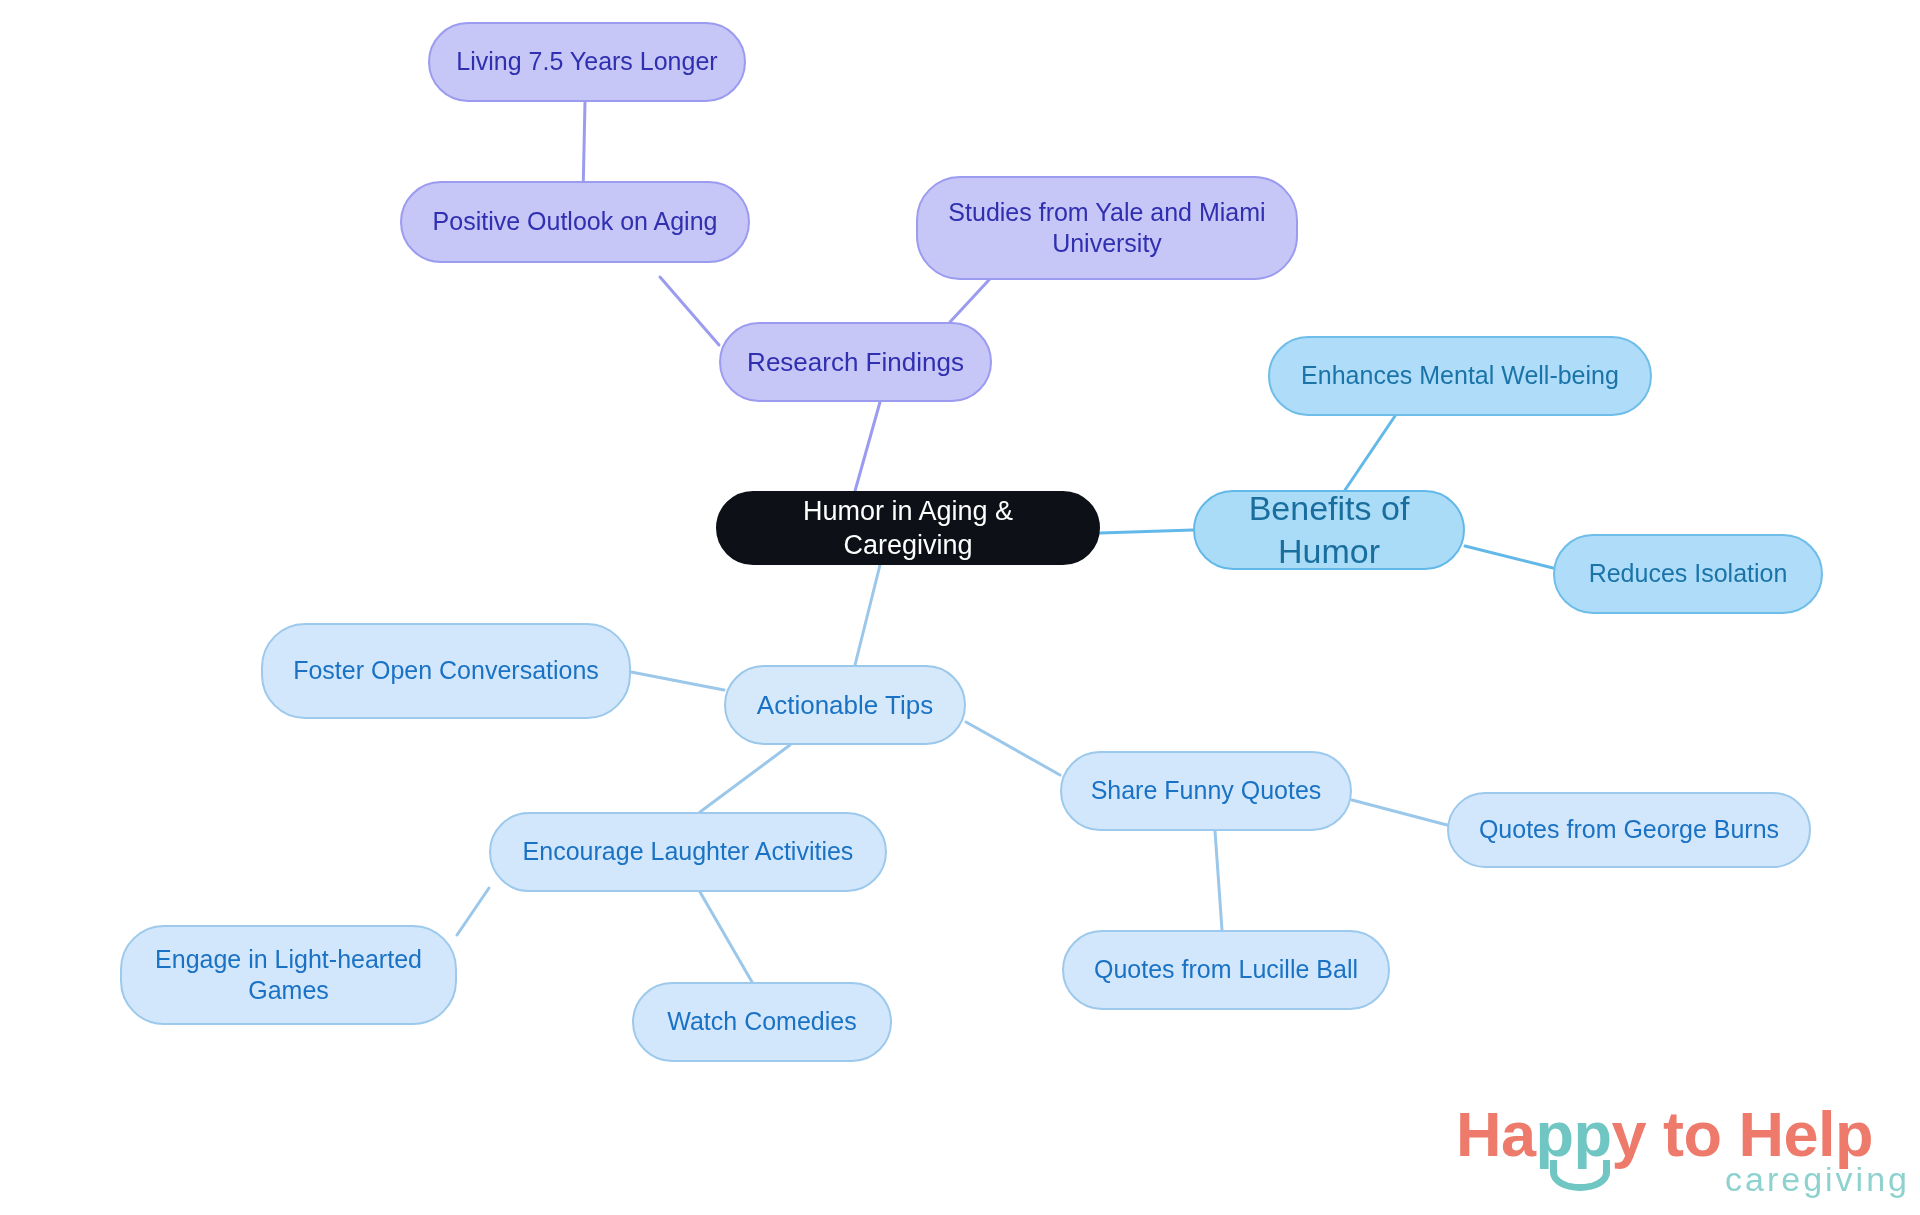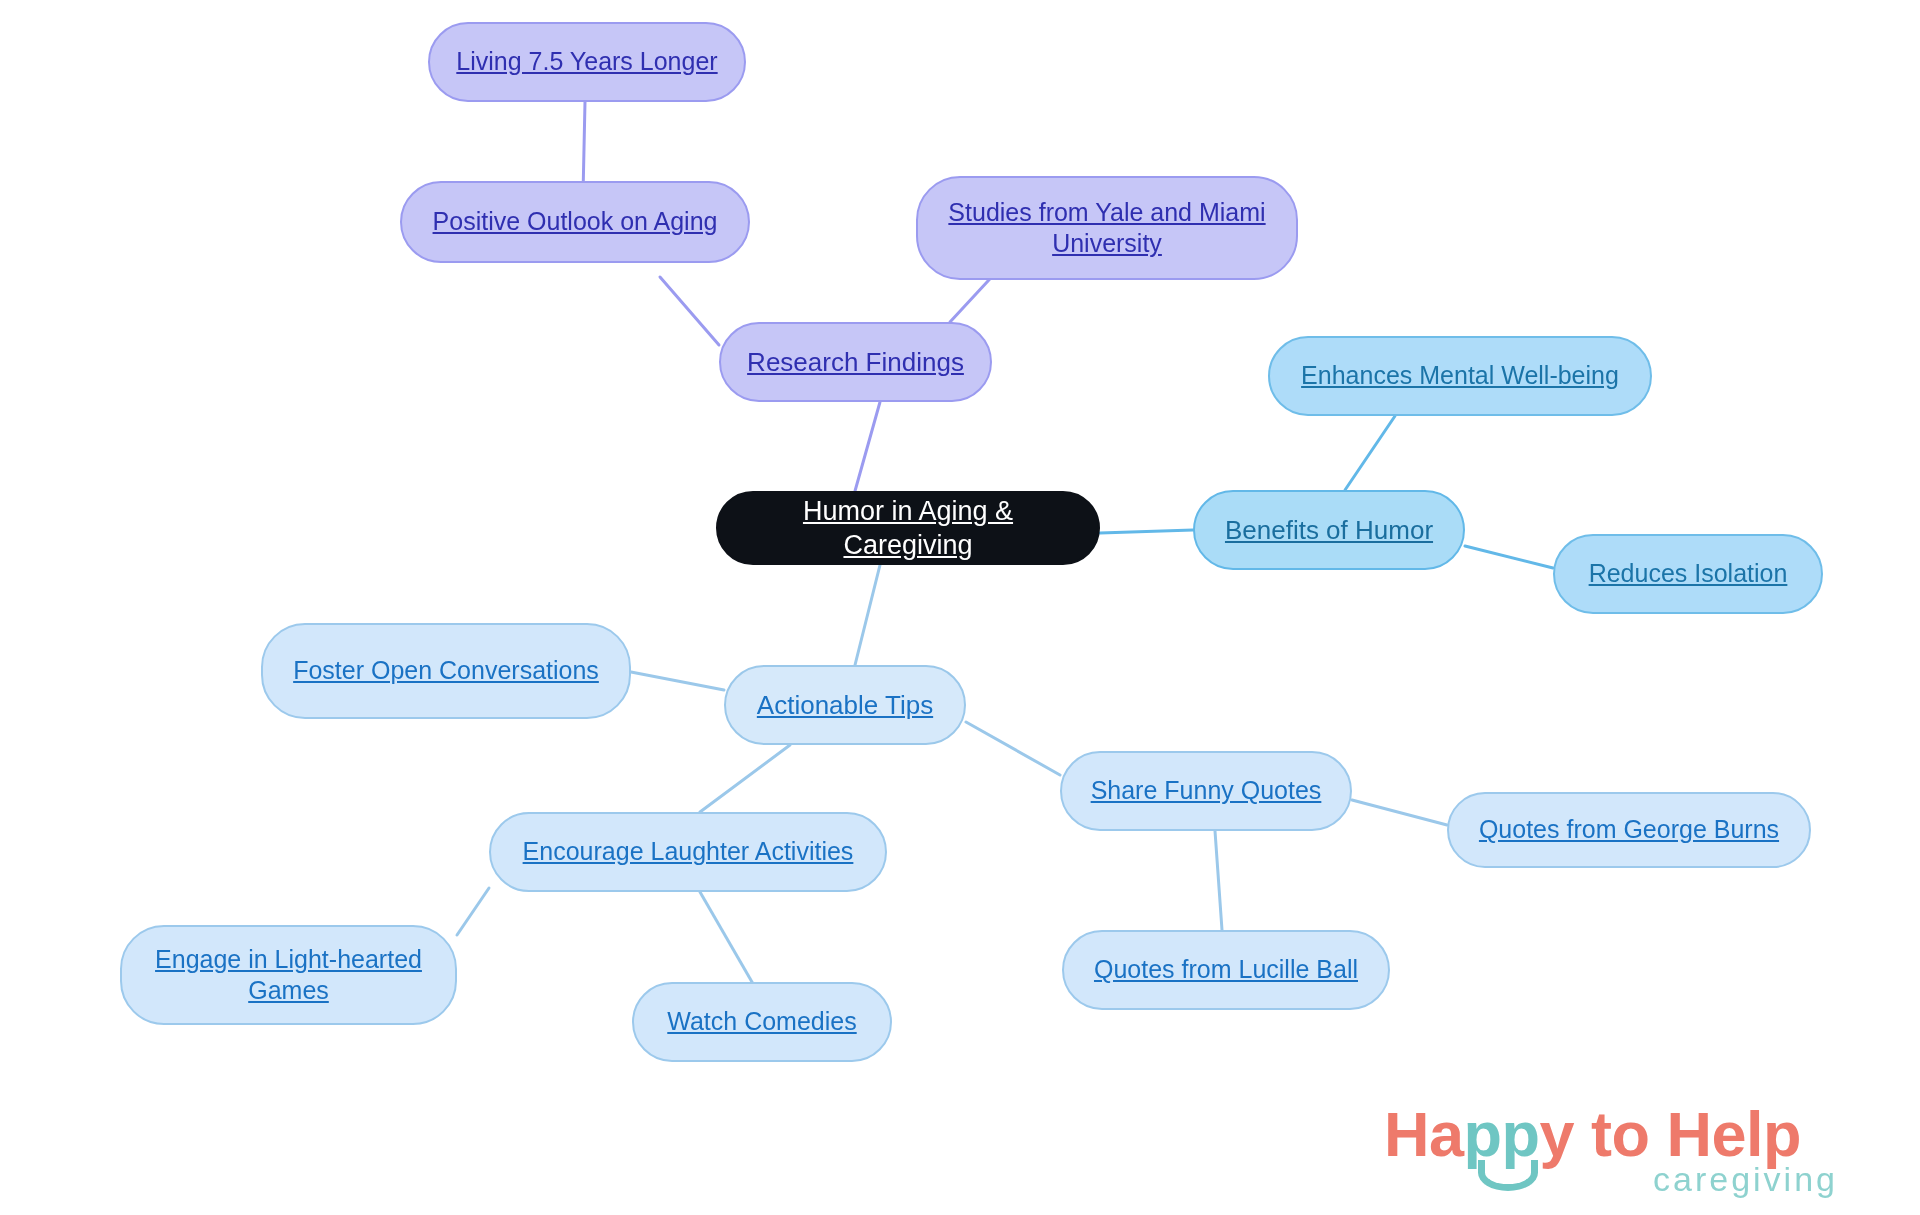--- a/index.html
+++ b/index.html
@@ -31,21 +31,20 @@
     align-items: center;
     justify-content: center;
     text-align: center;
     border-radius: 44px;
     border-style: solid;
     border-width: 2px;
     line-height: 1.26;
     padding: 6px 18px;
     white-space: pre-line;
     z-index: 3;
-    text-decoration: underline;
   }
   .node.root {
     background: #0d1117;
     border-color: #0d1117;
     color: #ffffff;
     font-size: 27px;
     border-radius: 46px;
   }
   .node.purple-main {
     background: #c6c6f7;
@@ -56,21 +55,21 @@
   .node.purple-leaf {
     background: #c6c6f7;
     border-color: #9b9bf0;
     color: #2f2fb0;
     font-size: 25px;
   }
   .node.blue-main {
     background: #aadcf7;
     border-color: #62b8e8;
     color: #1a6e9e;
-    font-size: 26px;
+    font-size: 34px;
   }
   .node.blue-leaf {
     background: #aedcf9;
     border-color: #6fbde9;
     color: #1b74a8;
     font-size: 25px;
   }
   .node.lblue-main {
     background: #d6e9fa;
     border-color: #9bc8ea;
@@ -80,21 +79,21 @@
   }
   .node.lblue-leaf {
     background: #d2e7fb;
     border-color: #9cc9ec;
     color: #1a72c4;
     font-size: 25px;
   }
   #logo {
     position: absolute;
     z-index: 5;
-    left: 1384px;
+    left: 1456px;
     top: 1098px;
     width: 460px;
     height: 112px;
   }
   .logo-line1 {
     position: absolute;
     left: 0;
     top: 0;
     font-size: 63px;
     font-weight: bold;

